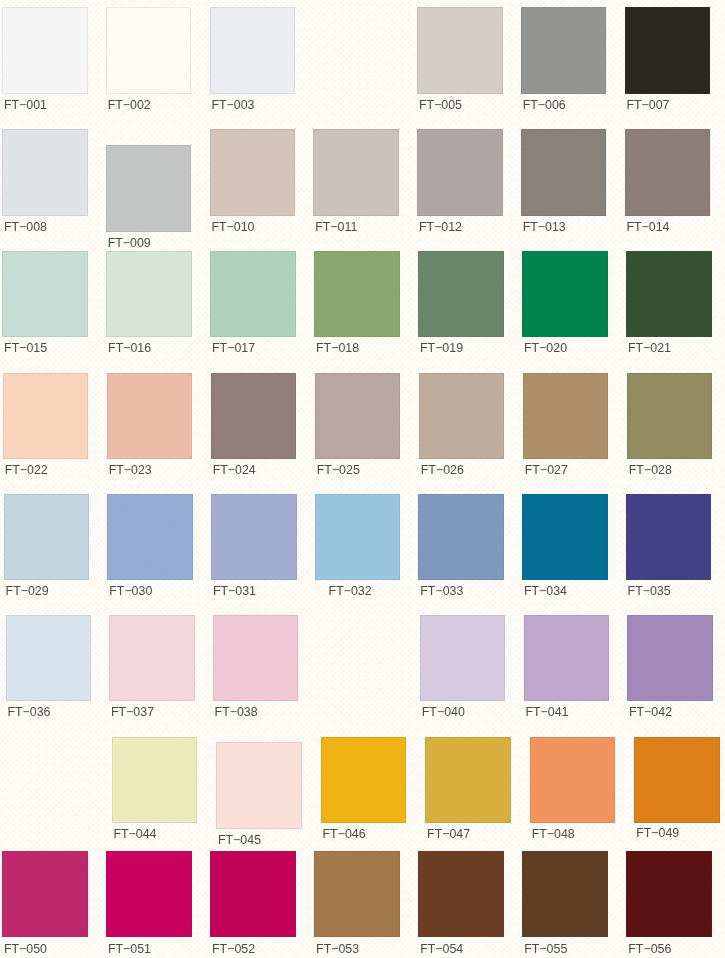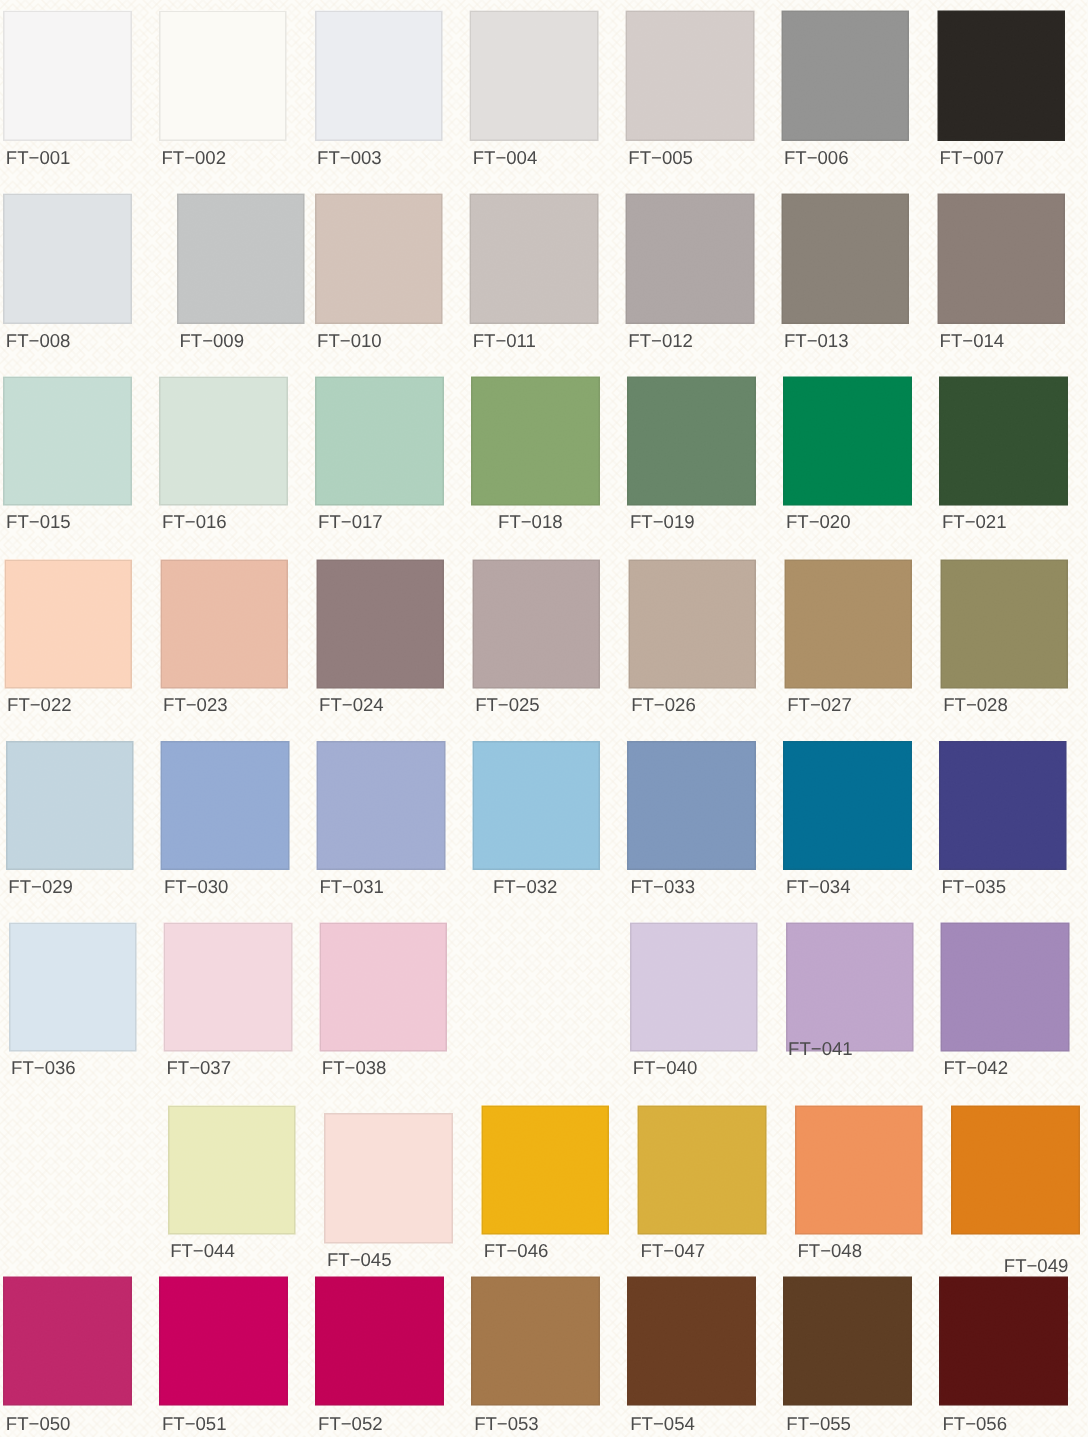--- a/index.html
+++ b/index.html
@@ -66,41 +66,37 @@
    <div class="label" style="left: 1.9px; top: 91.3px;">FT−001</div>
   </div>
   <div class="cell" style="left: 105.75px; top: 7.2px; width: 85.5px;">
    <div class="chip" style="background-color: rgb(251, 250, 245); width: 85.5px; height: 87.1px;"></div>
    <div class="label" style="left: 1.9px; top: 91.3px;">FT−002</div>
   </div>
   <div class="cell" style="left: 209.5px; top: 7.2px; width: 85.5px;">
    <div class="chip" style="background-color: rgb(235, 237, 241); width: 85.5px; height: 87.1px;"></div>
    <div class="label" style="left: 1.9px; top: 91.3px;">FT−003</div>
   </div>
-  <div class="cell" style="left: 313.25px; top: 7.2px; width: 85.5px;">
-   <div class="chip" style="background-color: rgb(225, 222, 220); width: 85.5px; height: 87.1px;"></div>
-   <div class="label" style="left: 1.9px; top: 91.3px;">FT−004</div>
-  </div>
   <div class="cell" style="left: 417px; top: 7.2px; width: 85.5px;">
    <div class="chip" style="background-color: rgb(212, 204, 201); width: 85.5px; height: 87.1px;"></div>
    <div class="label" style="left: 1.9px; top: 91.3px;">FT−005</div>
   </div>
   <div class="cell" style="left: 520.75px; top: 7.2px; width: 85.5px;">
    <div class="chip" style="background-color: rgb(147, 147, 146); width: 85.5px; height: 87.1px;"></div>
    <div class="label" style="left: 1.9px; top: 91.3px;">FT−006</div>
   </div>
   <div class="cell" style="left: 624.5px; top: 7.2px; width: 85.5px;">
    <div class="chip" style="background-color: rgb(42, 38, 34); width: 85.5px; height: 87.1px;"></div>
    <div class="label" style="left: 1.9px; top: 91.3px;">FT−007</div>
   </div>
   <div class="cell" style="left: 2px; top: 129px; width: 85.5px;">
    <div class="chip" style="background-color: rgb(223, 227, 230); width: 85.5px; height: 86.5px;"></div>
    <div class="label" style="left: 1.9px; top: 90.7px;">FT−008</div>
   </div>
-  <div class="cell" style="left: 105.75px; top: 129px; width: 105px; margin-left: 12px;">
+  <div class="cell" style="left: 105.75px; top: 145px; width: 105px;">
    <div class="chip" style="background-color: rgb(195, 197, 197); width: 85.5px; height: 86.5px;"></div>
    <div class="label" style="left: 1.9px; top: 90.7px;">FT−009</div>
   </div>
   <div class="cell" style="left: 209.5px; top: 129px; width: 95px;">
    <div class="chip" style="background-color: rgb(212, 195, 185); width: 85.5px; height: 86.5px;"></div>
    <div class="label" style="left: 1.9px; top: 90.7px;">FT−010</div>
   </div>
   <div class="cell" style="left: 313.25px; top: 129px; width: 85.5px;">
    <div class="chip" style="background-color: rgb(201, 193, 189); width: 85.5px; height: 86.5px;"></div>
    <div class="label" style="left: 1.9px; top: 90.7px;">FT−011</div>
@@ -124,21 +120,21 @@
   <div class="cell" style="left: 106.18px; top: 250.8px; width: 85.5px;">
    <div class="chip" style="background-color: rgb(215, 228, 217); width: 85.5px; height: 86.5px;"></div>
    <div class="label" style="left: 1.9px; top: 90.7px;">FT−016</div>
   </div>
   <div class="cell" style="left: 210.16px; top: 250.8px; width: 85.5px;">
    <div class="chip" style="background-color: rgb(175, 209, 190); width: 85.5px; height: 86.5px;"></div>
    <div class="label" style="left: 1.9px; top: 90.7px;">FT−017</div>
   </div>
   <div class="cell" style="left: 314.14px; top: 250.8px; width: 85.5px;">
    <div class="chip" style="background-color: rgb(135, 166, 109); width: 85.5px; height: 86.5px;"></div>
-   <div class="label" style="left: 1.9px; top: 90.7px; margin-left: 16px;">FT−018</div>
+   <div class="label" style="left: 1.9px; top: 90.7px;">FT−018</div>
   </div>
   <div class="cell" style="left: 418.12px; top: 250.8px; width: 85.5px;">
    <div class="chip" style="background-color: rgb(103, 133, 104); width: 85.5px; height: 86.5px;"></div>
    <div class="label" style="left: 1.9px; top: 90.7px;">FT−019</div>
   </div>
   <div class="cell" style="left: 522.1px; top: 250.8px; width: 85.5px;">
    <div class="chip" style="background-color: rgb(0, 131, 78); width: 85.5px; height: 86.5px;"></div>
    <div class="label" style="left: 1.9px; top: 90.7px;">FT−020</div>
   </div>
   <div class="cell" style="left: 626.08px; top: 250.8px; width: 85.5px;">
@@ -212,21 +208,21 @@
   <div class="cell" style="left: 212.7px; top: 615.2px; width: 85.5px;">
    <div class="chip" style="background-color: rgb(240, 200, 213); width: 85.5px; height: 85.8px;"></div>
    <div class="label" style="left: 1.9px; top: 90px;">FT−038</div>
   </div>
   <div class="cell" style="left: 419.9px; top: 615.2px; width: 85.5px;">
    <div class="chip" style="background-color: rgb(214, 201, 224); width: 85.5px; height: 85.8px;"></div>
    <div class="label" style="left: 1.9px; top: 90px;">FT−040</div>
   </div>
   <div class="cell" style="left: 523.5px; top: 615.2px; width: 85.5px;">
    <div class="chip" style="background-color: rgb(191, 165, 203); width: 85.5px; height: 85.8px;"></div>
-   <div class="label" style="left: 1.9px; top: 77px;">FT−041</div>
+   <div class="label" style="left: 1.9px; top: 90px;">FT−041</div>
   </div>
   <div class="cell" style="left: 627.1px; top: 615.2px; width: 85.5px;">
    <div class="chip" style="background-color: rgb(162, 136, 185); width: 85.5px; height: 85.8px;"></div>
    <div class="label" style="left: 1.9px; top: 90px;">FT−042</div>
   </div>
   <div class="cell" style="left: 111.55px; top: 736.5px; width: 85.5px;">
    <div class="chip" style="background-color: rgb(234, 235, 187); width: 85.5px; height: 86.5px;"></div>
    <div class="label" style="left: 1.9px; top: 90.7px;">FT−044</div>
   </div>
   <div class="cell" style="left: 216.1px; top: 742px; width: 87px;">
@@ -240,21 +236,21 @@
   <div class="cell" style="left: 425.2px; top: 736.5px; width: 85.5px;">
    <div class="chip" style="background-color: rgb(216, 175, 61); width: 85.5px; height: 86.5px;"></div>
    <div class="label" style="left: 1.9px; top: 90.7px;">FT−047</div>
   </div>
   <div class="cell" style="left: 529.75px; top: 736.5px; width: 85.5px;">
    <div class="chip" style="background-color: rgb(240, 146, 91); width: 85.5px; height: 86.5px;"></div>
    <div class="label" style="left: 1.9px; top: 90.7px;">FT−048</div>
   </div>
   <div class="cell" style="left: 634.3px; top: 736.5px; width: 85.5px;">
    <div class="chip" style="background-color: rgb(222, 125, 24); width: 85.5px; height: 86.5px;"></div>
-   <div class="label" style="left: 1.9px; top: 100px; margin-left: 33px;">FT−049</div>
+   <div class="label" style="left: 1.9px; top: 89px;">FT−049</div>
   </div>
   <div class="cell" style="left: 2px; top: 851.4px; width: 85.5px;">
    <div class="chip" style="background-color: rgb(191, 39, 106); width: 85.5px; height: 86px;"></div>
    <div class="label" style="left: 1.9px; top: 90.2px;">FT−050</div>
   </div>
   <div class="cell" style="left: 106.07px; top: 851.4px; width: 85.5px;">
    <div class="chip" style="background-color: rgb(201, 1, 94); width: 85.5px; height: 86px;"></div>
    <div class="label" style="left: 1.9px; top: 90.2px;">FT−051</div>
   </div>
   <div class="cell" style="left: 210.14px; top: 851.4px; width: 85.5px;">

